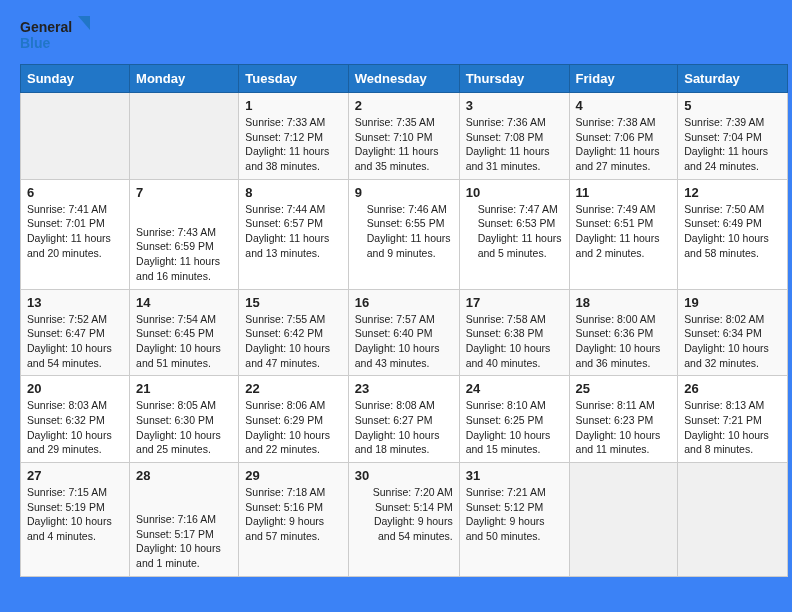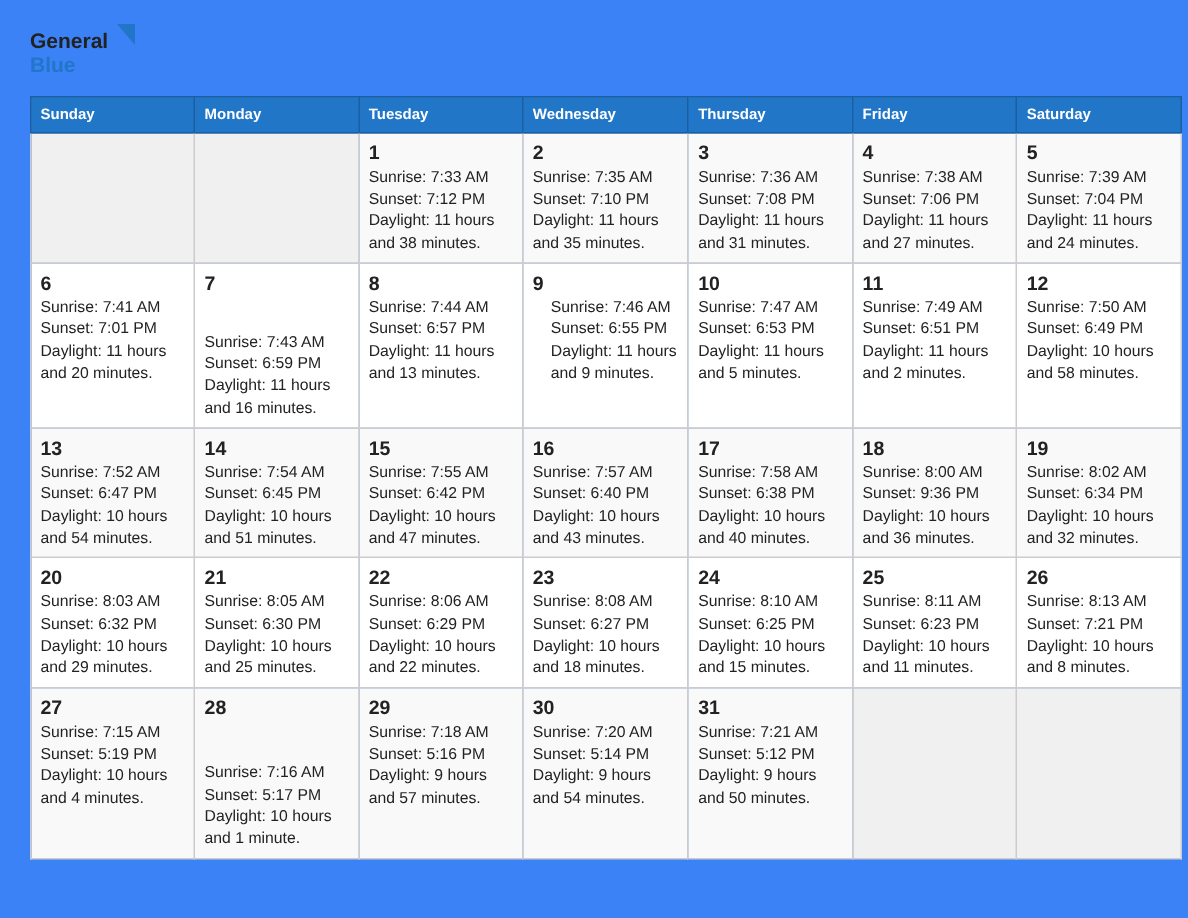--- a/index.html
+++ b/index.html
@@ -42,21 +42,21 @@
       margin-top: 2px;
     }
     .calendar {
       width: 100%;
       border-collapse: collapse;
       border: 1px solid #ccc;
     }
     .calendar thead tr th {
       background: #2176c7;
       color: #fff;
-      font-size: 10px;
+      font-size: 13px;
       font-weight: bold;
       padding: 6px 6px;
       text-align: left;
       border: 1px solid #1a5fa0;
     }
     .calendar tbody tr td {
       vertical-align: top;
       border: 1px solid #ccc;
       padding: 5px 6px;
       min-height: 80px;
@@ -169,21 +169,21 @@
 Daylight: 11 hours and 13 minutes.</div>
           </td>
           <td>
             <div class="day-num">9</div>
             <div class="day-info" style="white-space: pre-line; margin-left: 12px;">Sunrise: 7:46 AM
 Sunset: 6:55 PM
 Daylight: 11 hours and 9 minutes.</div>
           </td>
           <td>
             <div class="day-num">10</div>
-            <div class="day-info" style="white-space: pre-line;">Sunrise: 7:47 AM
+            <div class="day-info" style="white-space: pre-line; margin-left: 12px;">Sunrise: 7:47 AM
 Sunset: 6:53 PM
 Daylight: 11 hours and 5 minutes.</div>
           </td>
           <td>
             <div class="day-num">11</div>
             <div class="day-info" style="white-space: pre-line;">Sunrise: 7:49 AM
 Sunset: 6:51 PM
 Daylight: 11 hours and 2 minutes.</div>
           </td>
           <td>
@@ -220,21 +220,21 @@
           </td>
           <td>
             <div class="day-num">17</div>
             <div class="day-info" style="white-space: pre-line;">Sunrise: 7:58 AM
 Sunset: 6:38 PM
 Daylight: 10 hours and 40 minutes.</div>
           </td>
           <td>
             <div class="day-num">18</div>
             <div class="day-info" style="white-space: pre-line;">Sunrise: 8:00 AM
-Sunset: 9:36 PM
+Sunset: 6:36 PM
 Daylight: 10 hours and 36 minutes.</div>
           </td>
           <td>
             <div class="day-num">19</div>
             <div class="day-info" style="white-space: pre-line;">Sunrise: 8:02 AM
 Sunset: 6:34 PM
 Daylight: 10 hours and 32 minutes.</div>
           </td>
         </tr>
         <tr>
@@ -295,21 +295,21 @@
 Daylight: 10 hours and 1 minute.</div>
           </td>
           <td>
             <div class="day-num">29</div>
             <div class="day-info" style="white-space: pre-line;">Sunrise: 7:18 AM
 Sunset: 5:16 PM
 Daylight: 9 hours and 57 minutes.</div>
           </td>
           <td>
             <div class="day-num">30</div>
-            <div class="day-info" style="white-space: pre-line;">Sunrise: 7:20 AM
+            <div class="day-info" style="white-space: pre-line; text-align: right;">Sunrise: 7:20 AM
 Sunset: 5:14 PM
 Daylight: 9 hours and 54 minutes.</div>
           </td>
           <td>
             <div class="day-num">31</div>
             <div class="day-info" style="white-space: pre-line;">Sunrise: 7:21 AM
 Sunset: 5:12 PM
 Daylight: 9 hours and 50 minutes.</div>
           </td>
           <td class="empty-cell"></td>

